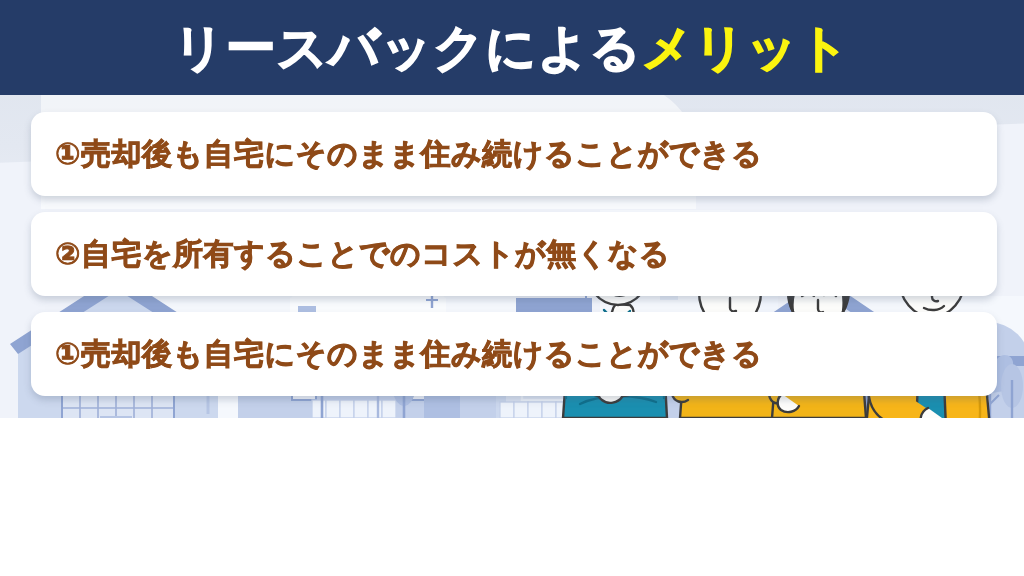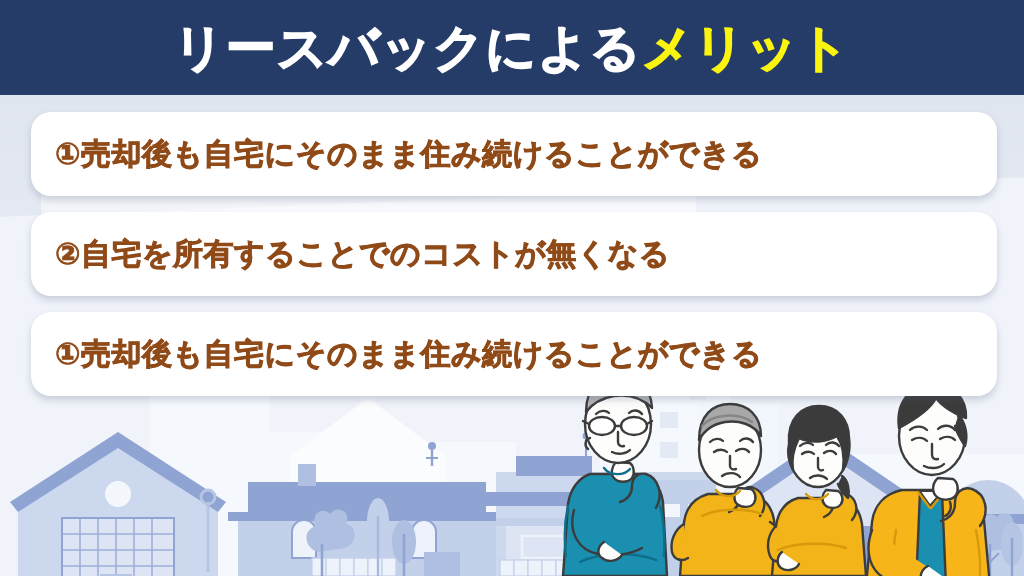--- a/index.html
+++ b/index.html
@@ -6,21 +6,21 @@
   * { margin:0; padding:0; box-sizing:border-box; }
 
   html, body {
     width:1024px; height:576px;
     overflow:hidden;
     font-family:"Liberation Sans","DejaVu Sans",sans-serif;
   }
 
   #slide {
     position:relative;
-    width:1024px; height:576px;
+    width:1024px; height:418px;
     background:#e6eaf2;
     overflow:hidden;
   }
 
   
   .bg-base {
     position:absolute; inset:0;
     background:linear-gradient(180deg,#dde3ed 0%,#e3e8f1 35%,#eef1f8 62%,#f2f5fb 100%);
   }
   .bg-wash {
@@ -61,21 +61,21 @@
     position:absolute;
     left:31px; top:112px;
     width:966px;
     display:flex; flex-direction:column;
     gap:16px;
     z-index:6;
   }
   .card {
     height:84px;
     background:#ffffff;
-    border-radius:20px;
+    border-radius:14px;
     box-shadow:0 4px 7px rgba(80,95,125,.25);
     display:flex; align-items:center;
     padding-left:24px;
   }
   .card-text {
     color:#8f4a18;
     font-size:30px;
     font-weight:bold;
     letter-spacing:.5px;
     line-height:1;

